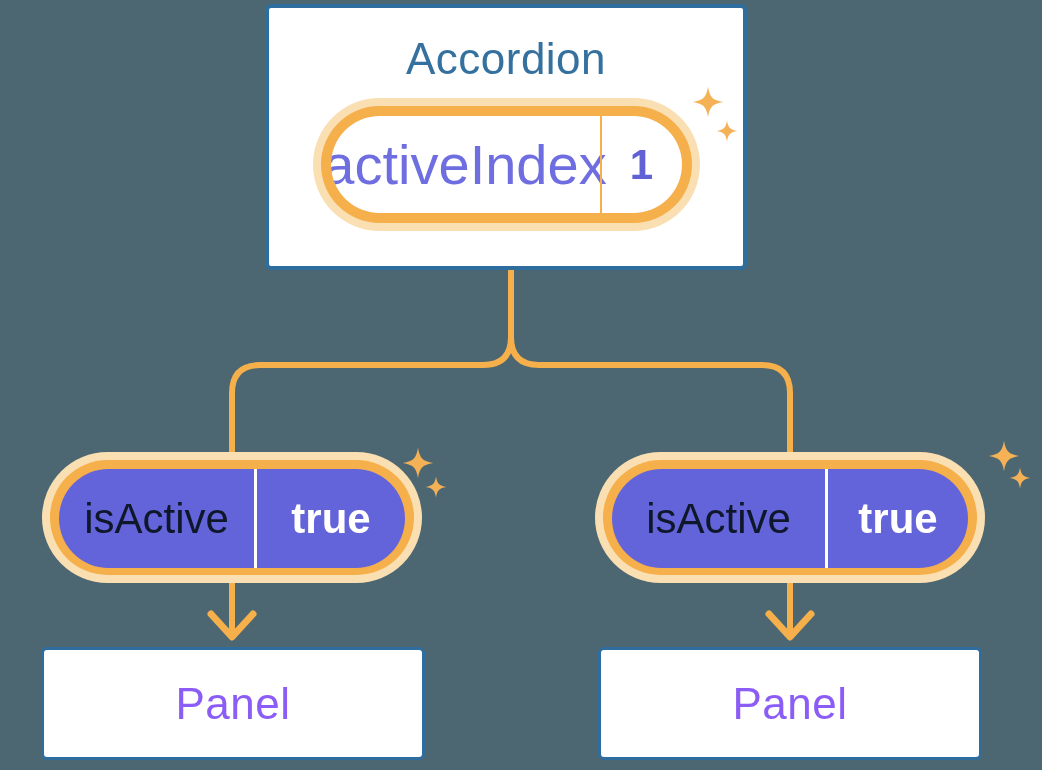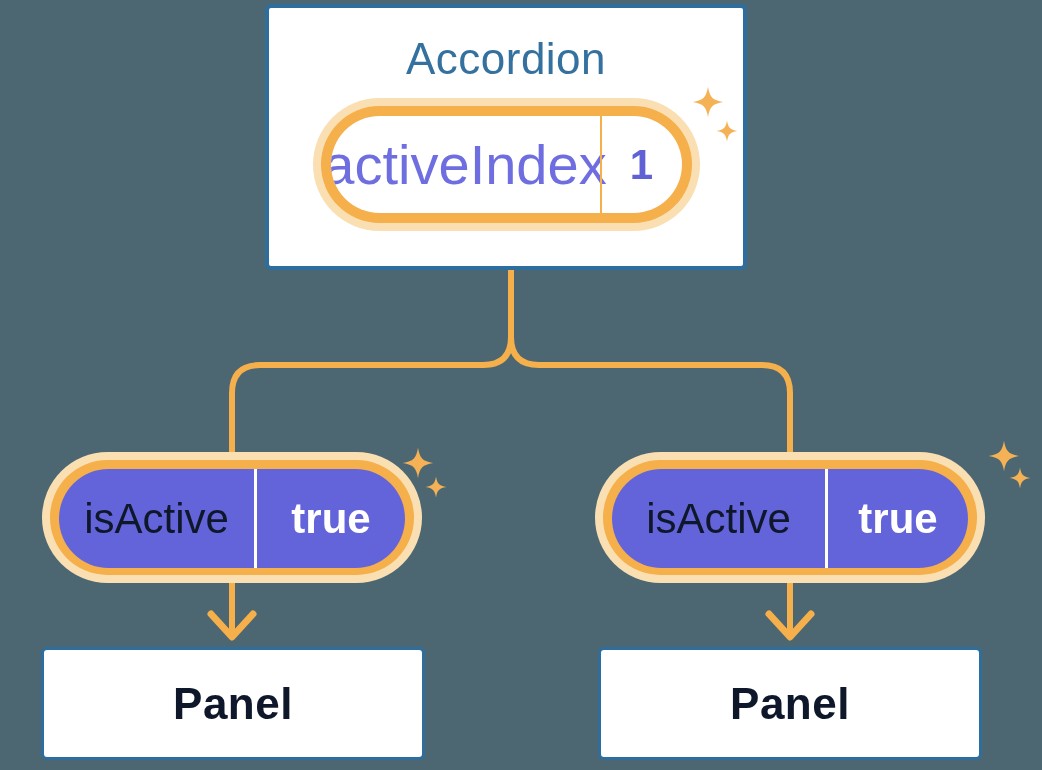--- a/index.html
+++ b/index.html
@@ -24,21 +24,21 @@
     display:flex;flex-direction:column;align-items:center;
   }
   .card.accordion{left:265px;top:4px;width:482px;height:266px;}
   .card.panel{border-width:3px;height:113px;width:384px;justify-content:center;}
   .card.panel.left{left:41px;top:647px;}
   .card.panel.right{left:598px;top:647px;}
   .card-title{
     color:#35719F;font-size:44px;font-weight:500;line-height:50px;
     margin-top:26px;letter-spacing:.5px;
   }
-  .panel-title{color:#0f172a;font-size:44px;font-weight:700;letter-spacing:.5px;}
+  .panel-title{color:#8b5cf6;font-size:44px;font-weight:400;letter-spacing:.5px;}
 
   
   .pill-glow{
     position:relative;border-radius:999px;background:#FADFB2;
     box-sizing:border-box;padding:8px;z-index:2;
   }
   .pill-ring{border-radius:999px;background:#F5AF4B;padding:10px;height:100%;box-sizing:border-box;}
   .pill-inner{
     border-radius:999px;height:97px;display:flex;align-items:stretch;
     overflow:hidden;background:#FFFFFF;

